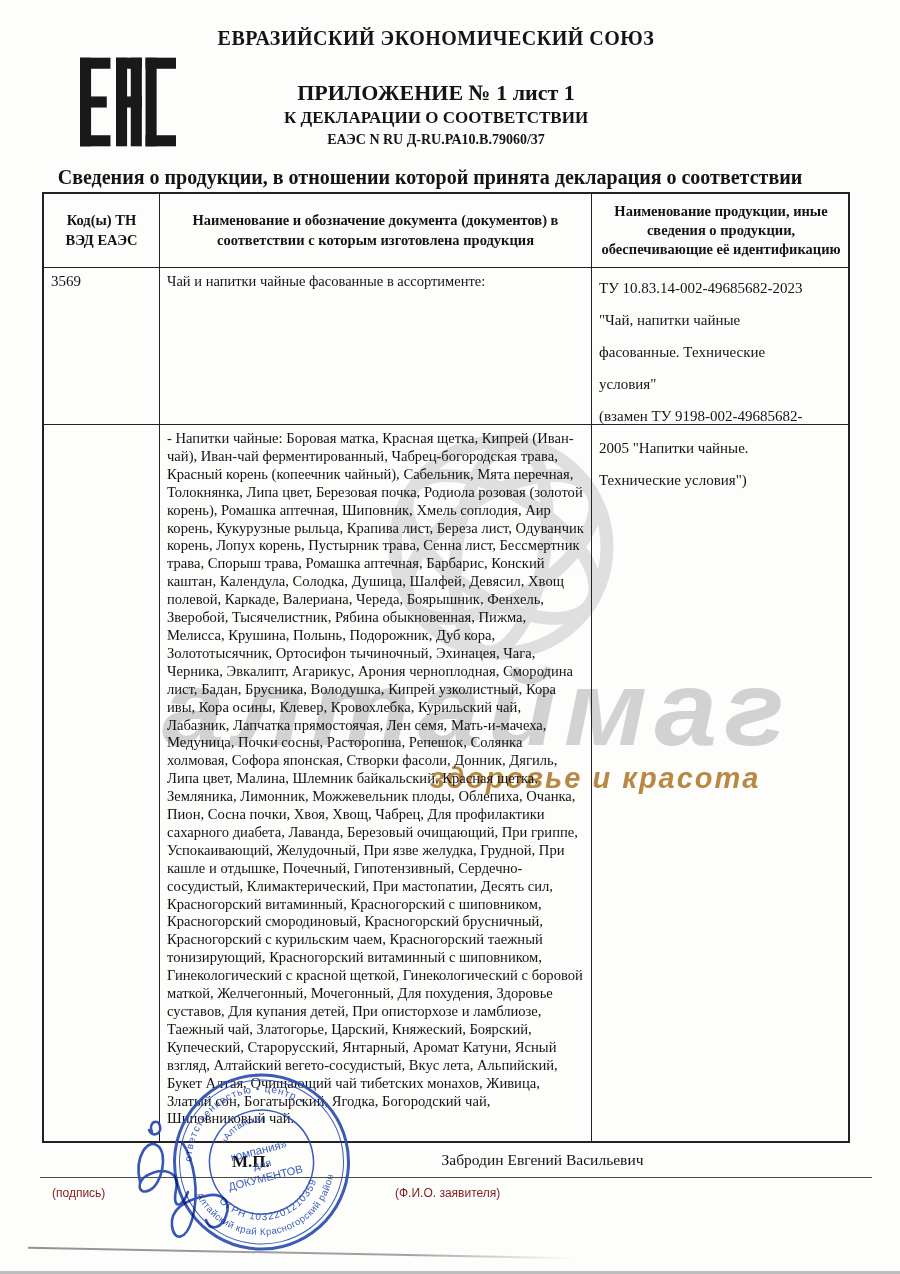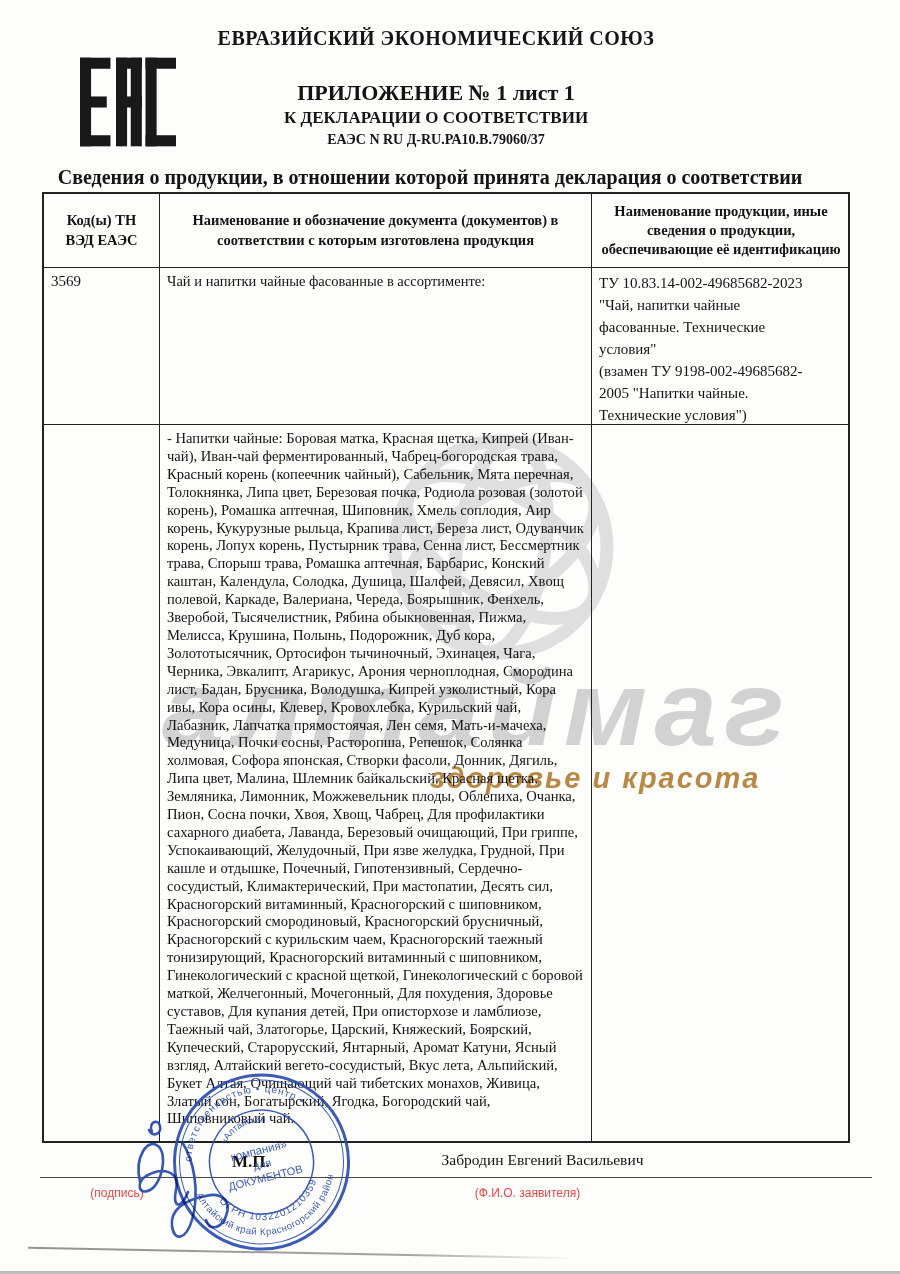--- a/index.html
+++ b/index.html
@@ -55,30 +55,30 @@
   .t-row { border-bottom:1.5px solid #222; }
   .t-row:last-child { border-bottom:none; }
   .head-row .t-cell {
     font-weight:bold; text-align:center;
     display:flex; align-items:center; justify-content:center;
   }
   .head-row { height:73px; }
   .row-1 { height:156px; }
   .row-2 { height:716px; }
   .code-cell { font-size:15px; }
-  .doc-cell { white-space:pre-line; font-size:15px; line-height:22px; }
+  .doc-cell { white-space:pre-line; font-size:15px; line-height:32px; }
   .list-cell { font-size:14.6px; line-height:17.9px; padding-top:5px; }
 
   
   .sign-line { position:absolute; top:1177px; left:40px; width:832px; border-top:1.5px solid #4a4a4a; }
   .mp-label { position:absolute; top:1152px; left:232px; font-weight:bold; font-size:17px; }
   .applicant-name { position:absolute; top:1151px; left:370px; width:345px; text-align:center; font-size:15.5px; }
   .caption-small {
     position:absolute; font-family:"Liberation Sans", sans-serif;
-    font-size:12px; color:#ef4444; text-align:center;
+    font-size:12px; color:#7f1d1d; text-align:left;
   }
   .sig-caption { top:1186px; left:52px; width:130px; }
   .fio-caption { top:1186px; left:395px; width:265px; }
 
   
   .ink { position:absolute; inset:0; z-index:3; pointer-events:none; }
   .stamp-wrap { position:absolute; left:170px; top:1070px; transform:rotate(-14deg); mix-blend-mode:multiply; opacity:.92; }
   .stamp-text { font-family:"Liberation Sans", sans-serif; }
   .signature-svg { position:absolute; left:122px; top:1112px; mix-blend-mode:multiply; }
   .scan-diagonal {

